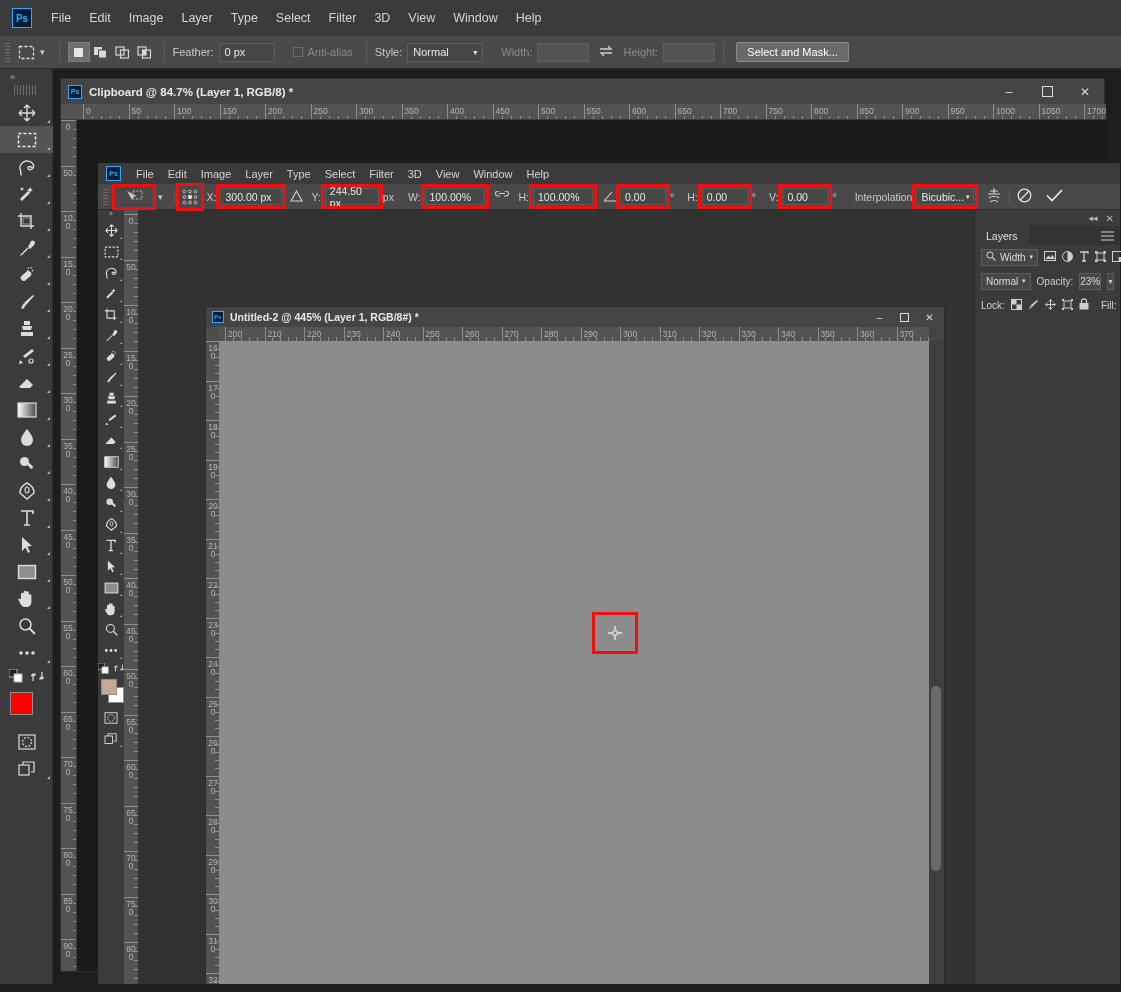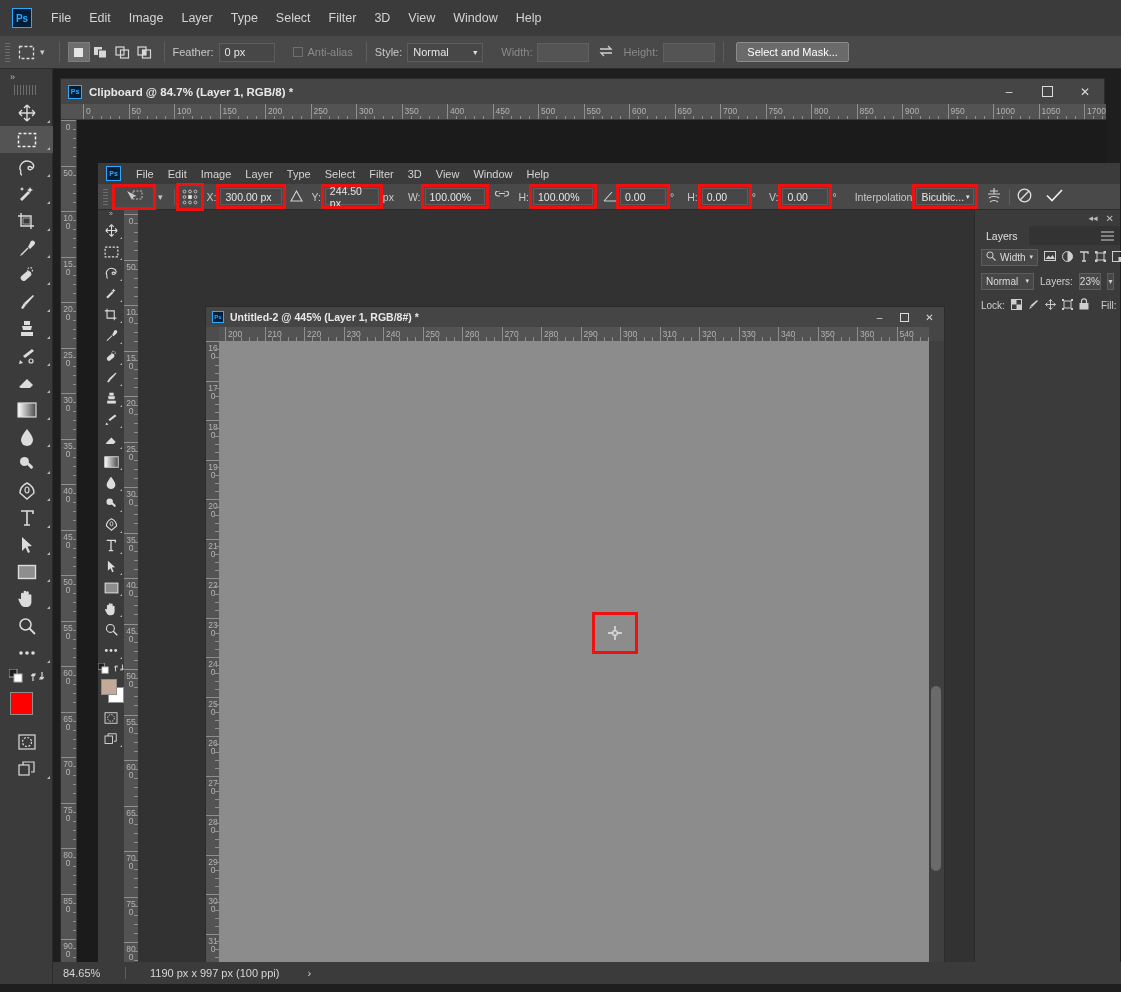--- a/index.html
+++ b/index.html
@@ -1303,21 +1303,21 @@
               <div class="rtick" style="left: 614.3px; top: 10px; width: 1px; height: 4px;"></div>
               <div class="rtick" style="left: 622.2px; top: 10px; width: 1px; height: 4px;"></div>
               <div class="rtick" style="left: 630.1px; top: 10px; width: 1px; height: 4px;"></div>
               <div class="rtick" style="left: 638px; top: 0px; width: 1px; height: 14px;"></div>
               <div class="rlab" style="left: 641px; top: 2px;">360</div>
               <div class="rtick" style="left: 645.9px; top: 10px; width: 1px; height: 4px;"></div>
               <div class="rtick" style="left: 653.8px; top: 10px; width: 1px; height: 4px;"></div>
               <div class="rtick" style="left: 661.7px; top: 10px; width: 1px; height: 4px;"></div>
               <div class="rtick" style="left: 669.6px; top: 10px; width: 1px; height: 4px;"></div>
               <div class="rtick" style="left: 677.5px; top: 0px; width: 1px; height: 14px;"></div>
-              <div class="rlab" style="left: 680.5px; top: 2px;">540</div>
+              <div class="rlab" style="left: 680.5px; top: 2px;">370</div>
               <div class="rtick" style="left: 685.4px; top: 10px; width: 1px; height: 4px;"></div>
               <div class="rtick" style="left: 693.3px; top: 10px; width: 1px; height: 4px;"></div>
               <div class="rtick" style="left: 701.2px; top: 10px; width: 1px; height: 4px;"></div>
               <div class="rtick" style="left: 709.1px; top: 10px; width: 1px; height: 4px;"></div>
             </div>
           <div class="idoc-rv" id="idoc-rv">
               <div class="rtick" style="top: 0px; left: 0px; height: 1px; width: 13px;"></div>
               <div class="rlabv" style="top: 3px; left: 2px;">160</div>
               <div class="rtick" style="top: 7.9px; left: 9px; height: 1px; width: 4px;"></div>
               <div class="rtick" style="top: 15.8px; left: 9px; height: 1px; width: 4px;"></div>
@@ -1494,21 +1494,21 @@
               </span>
 
             </div>
           </div>
 
           <div class="lp-row">
             <div class="lp-blend">
               <span>Normal</span>
               <span style="font-size:7px">▾</span>
             </div>
-            <span style="font-size:10px;color:#cfcfcf">Layers:</span>
+            <span style="font-size:10px;color:#cfcfcf">Opacity:</span>
             <div class="lp-num">23%</div>
             <div class="lp-caret">▾</div>
           </div>
 
           <div class="lp-row">
             <span style="font-size:10px;color:#cfcfcf">Lock:</span>
             <span>
               <svg width="11" height="11" viewBox="0 0 11 11">
                   <rect x="0" y="0" width="5.5" height="5.5" fill="#cfcfcf"></rect>
                   <rect x="5.5" y="5.5" width="5.5" height="5.5" fill="#cfcfcf"></rect>
@@ -1557,21 +1557,15 @@
             
             
             
           </div>
         </div>
 
       </div>
     </div>
   </div>
 
-  <div class="statusbar">
-    <div class="sb-zoom">84.65%</div>
-    <div class="st-sep"></div>
-    <div class="sb-dims">1190 px x 997 px (100 ppi)</div>
-    <div style="margin-left:28px;color:#cfcfcf">›</div>
-  </div>
   <div class="botstrip"></div>
 
 </div>
 
 </body></html>

